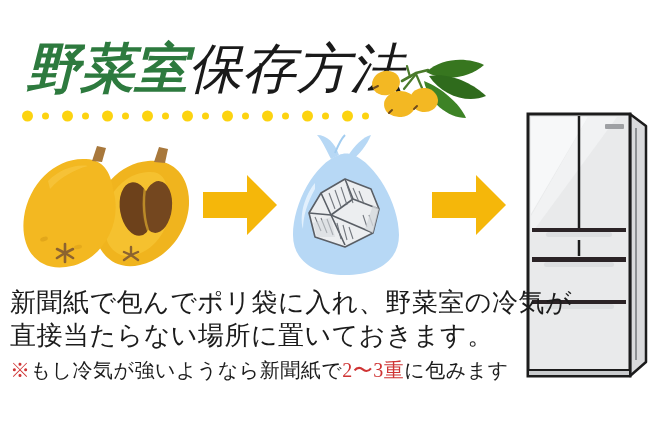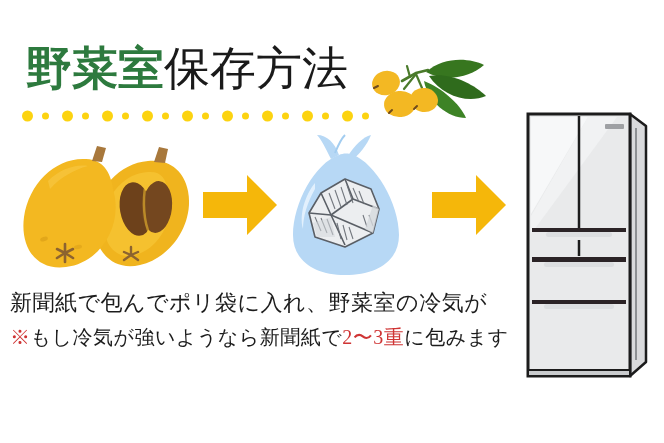--- a/index.html
+++ b/index.html
@@ -22,24 +22,25 @@
   #title-block {
     position: absolute;
     left: 26px;
     top: 38px;
     width: 400px;
     height: 66px;
     white-space: nowrap;
   }
   .title-text {
     font-family: "Liberation Serif", "DejaVu Serif", serif;
-    font-size: 46px;
+    font-size: 54px;
     line-height: 62px;
     font-weight: 700;
     letter-spacing: 0px;
+    font-style: italic;
   }
   #title-green { color: #2d7a3e; }
   #title-black { color: #1a1a1a; font-weight: 500; margin-top: 40px; }
 
   
   #dot-divider {
     position: absolute;
     left: 22px;
     top: 108px;
     width: 350px;
@@ -103,21 +104,21 @@
 
   
   #body-copy {
     position: absolute;
     left: 10px;
     top: 286px;
     width: 505px;
   }
   .copy-line {
     font-family: "Liberation Serif", "DejaVu Serif", serif;
-    font-size: 22px;
+    font-size: 26px;
     line-height: 33px;
     color: #1c1c1c;
     letter-spacing: 0.5px;
     white-space: nowrap;
   }
   .copy-line.note {
     font-size: 20px;
     line-height: 32px;
     margin-top: 2px;
   }
@@ -296,18 +297,19 @@
       <rect x="26" y="200" width="70" height="5" rx="2.5" fill="#dcdee0"></rect>
 
       <line x1="118" y1="24" x2="118" y2="256" stroke="#8d9093" stroke-width="2"></line>
 
       <rect x="10" y="266" width="102" height="6" fill="#c9cbcd" stroke="#1c1c1c" stroke-width="2"></rect>
     </svg>
   </div>
 
   <div id="body-copy">
     <div class="copy-line">新聞紙で包んでポリ袋に入れ、野菜室の冷気が</div>
+    <div class="copy-line">直接当たらない場所に置いておきます。</div>
     <div class="copy-line note">
       <span class="accent-red">※</span><span>もし冷気が強いようなら新聞紙で</span><span class="accent-red">2〜3重</span><span>に包みます</span>
     </div>
   </div>
 
 </div>
 
 </body></html>

